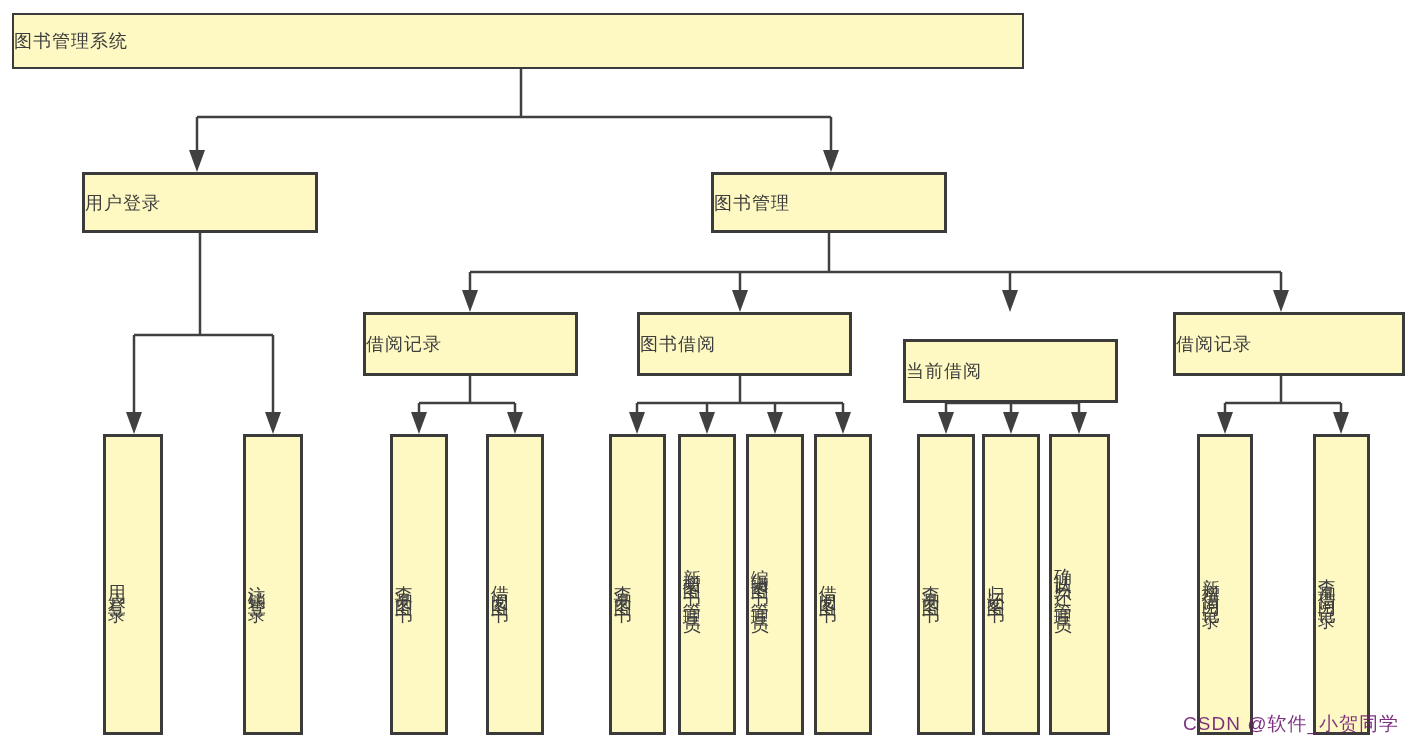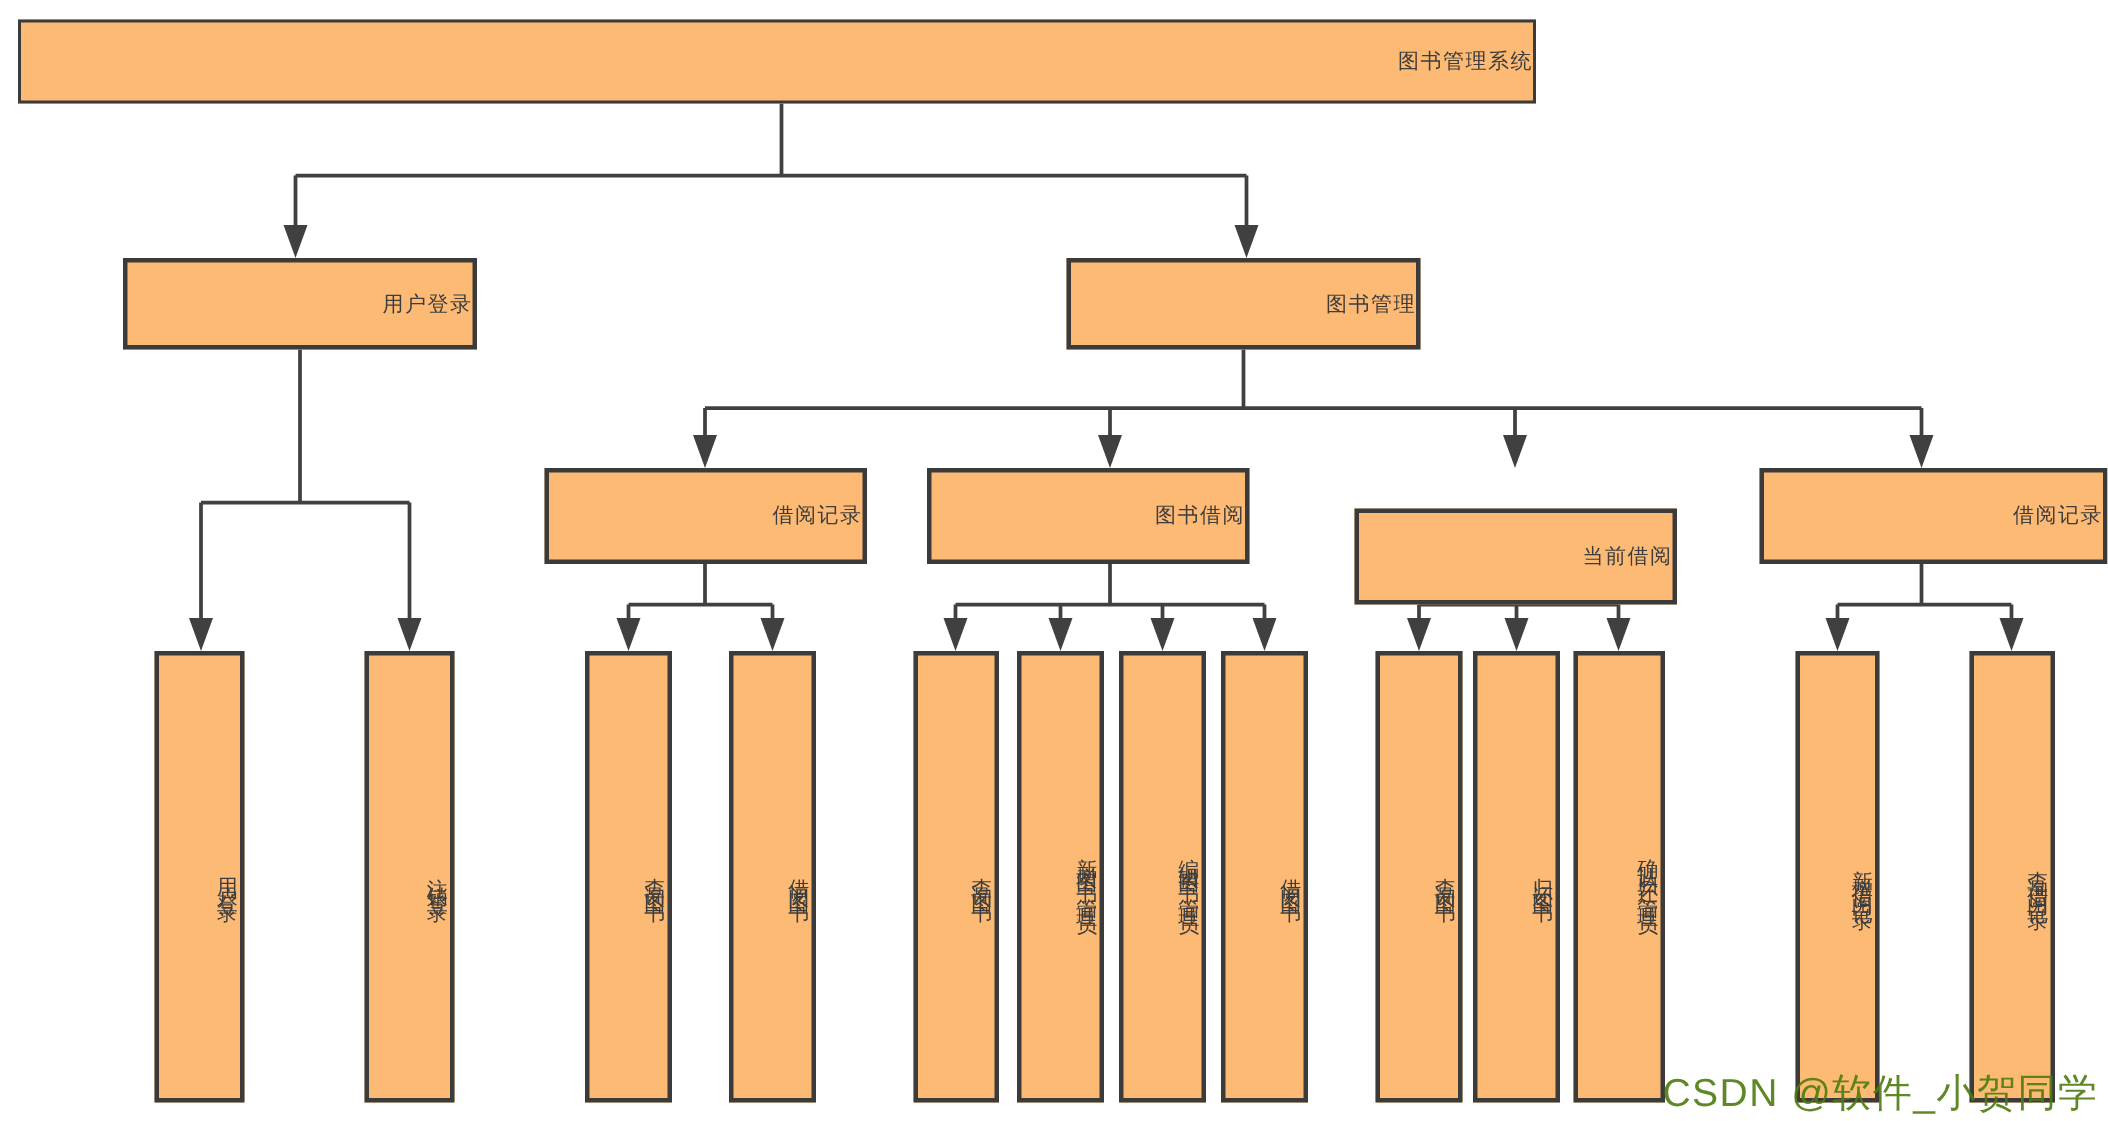--- a/index.html
+++ b/index.html
@@ -2,34 +2,34 @@
 <html><head>
 <meta charset="utf-8">
 <style>
   html,body{margin:0;padding:0;}
   body{
     width:1405px;height:747px;position:relative;overflow:hidden;
     background:#ffffff;color:#3d3d3d;
     font-family:"Liberation Sans","DejaVu Sans",sans-serif;
   }
   .box{
-    position:absolute;box-sizing:border-box;background:#fdba74;
+    position:absolute;box-sizing:border-box;background:#fef9c3;
     border:3px solid #3b3b3b;
-    display:flex;align-items:center;justify-content:flex-end;
-    font-size:14px;letter-spacing:1px;z-index:2;
+    display:flex;align-items:center;justify-content:flex-start;
+    font-size:18px;letter-spacing:1px;z-index:2;
   }
   .box.root{border-width:2px;}
   .leaf > span{
     writing-mode:vertical-rl;text-orientation:mixed;
     letter-spacing:0.38em;line-height:1.15;
   }
   svg.connectors{position:absolute;left:0;top:0;z-index:1;pointer-events:none;}
   .watermark{
     position:absolute;top:711px;right:6px;z-index:3;
-    font-size:26px;color:#4d7c0f;letter-spacing:1px;opacity:0.9;
+    font-size:19px;color:#701a75;letter-spacing:1px;opacity:0.9;
   }
 </style>
 </head>
 <body>
 
 <svg class="connectors" width="1405" height="747" viewBox="0 0 1405 747">
   <g stroke="#404040" stroke-width="2.5" fill="#404040">
 
     <g>
       <line x1="521" y1="69" x2="521" y2="117"></line>
@@ -113,21 +113,21 @@
 <div class="box" style="left:82px;top:172px;width:236px;height:61px;">
   <span>用户登录</span>
 </div>
 <div class="box" style="left:711px;top:172px;width:236px;height:61px;">
   <span>图书管理</span>
 </div>
 
 <div class="box" style="left:363px;top:312px;width:215px;height:64px;">
   <span>借阅记录</span>
 </div>
-<div class="box" style="left:618px;top:312px;width:215px;height:64px;">
+<div class="box" style="left:637px;top:312px;width:215px;height:64px;">
   <span>图书借阅</span>
 </div>
 <div class="box" style="left:903px;top:312px;width:215px;height:64px;margin-top:27px;">
   <span>当前借阅</span>
 </div>
 <div class="box" style="left:1173px;top:312px;width:232px;height:64px;">
   <span>借阅记录</span>
 </div>
 
 <div class="box leaf" style="left:103px;top:434px;width:60px;height:301px;">

